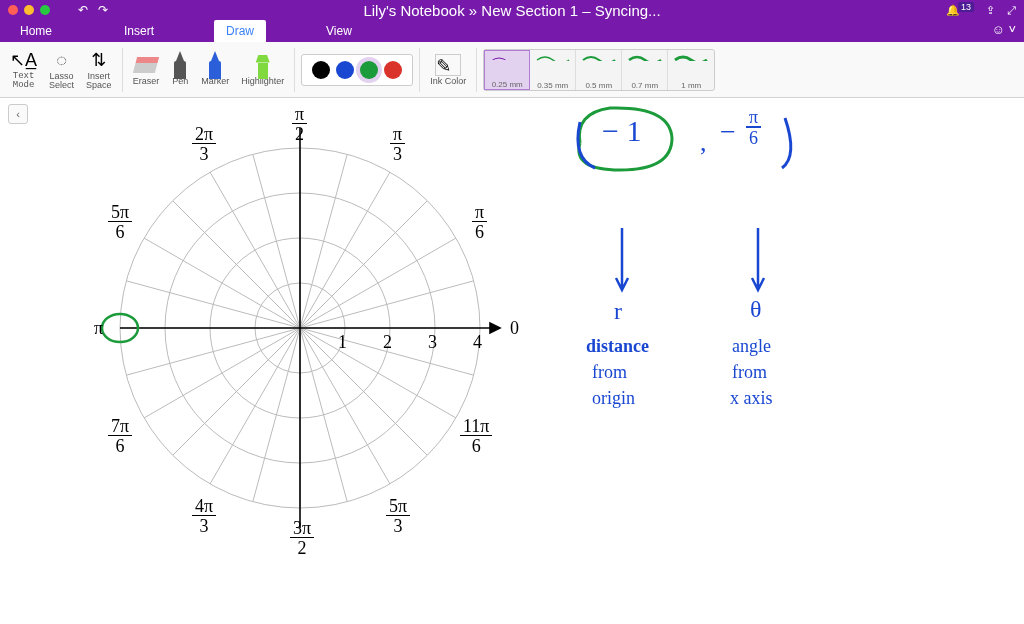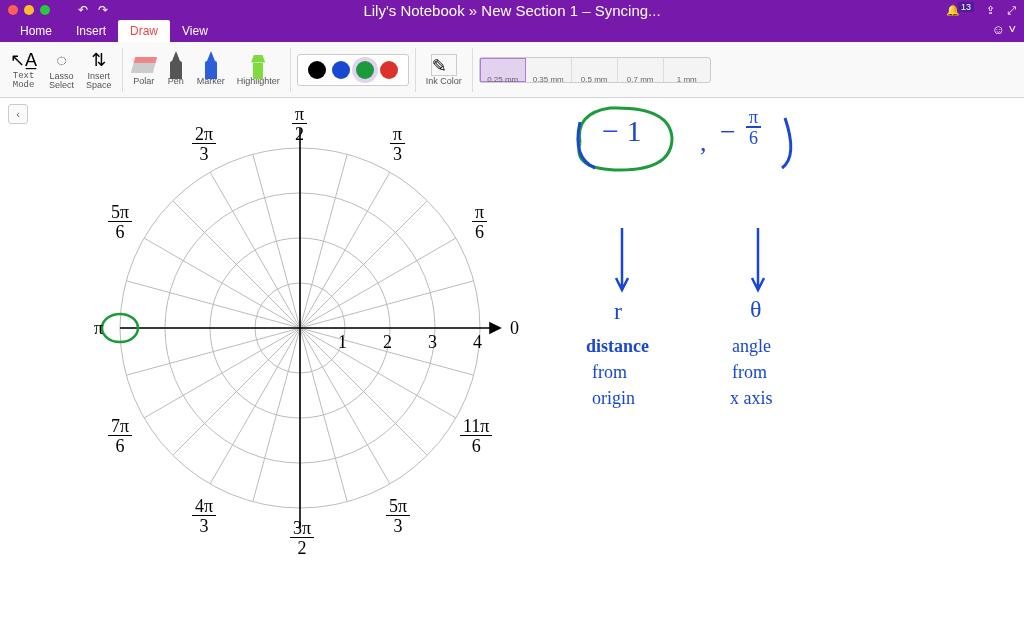--- a/index.html
+++ b/index.html
@@ -7,43 +7,43 @@
   .titlebar { height: 20px; background: #7719AA; display: flex; align-items: center; padding: 0 8px; color: #fff; font-size: 11px; position: relative; }
   .traffic { display: flex; gap: 6px; align-items: center; }
   .tl { width: 10px; height: 10px; border-radius: 50%; }
   .tl.r { background: #ff5f57; }
   .tl.y { background: #febc2e; }
   .tl.g { background: #28c840; }
   .undo-redo { display: flex; gap: 10px; margin-left: 28px; font-size: 12px; }
   .title-center { position: absolute; left: 50%; transform: translateX(-50%); font-size: 15px; }
   .title-right { margin-left: auto; display: flex; gap: 12px; align-items: center; }
   .badge { background: #4c1d95; color: #fff; font-size: 9px; padding: 0 3px; border-radius: 2px; position: relative; top: -4px; margin-left: -2px; }
-  .menubar { height: 22px; background: #7719AA; display: flex; align-items: flex-end; padding: 0 8px; }
+  .menubar { height: 22px; background: #7719AA; display: flex; align-items: flex-end; padding: 0 8px; gap: 48px; }
   .menubar .tab { color: #fff; font-size: 12px; padding: 4px 12px; cursor: pointer; }
-  .menubar .tab.active { background: #fff; color: #ef4444; border-radius: 2px 2px 0 0; }
+  .menubar .tab.active { background: #fff; color: #3b82f6; border-radius: 2px 2px 0 0; }
   .smile-row { position:absolute; right:8px; top:22px; color:#fff; font-size:13px;}
   .ribbon { height: 56px; background: #f9f9f9; border-bottom: 1px solid #d4d4d4; display: flex; align-items: center; padding: 2px 6px; gap: 4px; }
   .rgroup { display: flex; flex-direction: column; align-items: center; gap: 1px; padding: 0 4px; height: 50px; justify-content: center; }
   .rgroup .icon { font-size: 18px; height: 22px; display: flex; align-items: center; }
   .rgroup .lbl { font-size: 9px; color: #555; text-align: center; line-height: 1; }
   .vsep { width: 1px; height: 44px; background: #ddd; margin: 0 2px; }
   .pen-row { display: flex; gap: 8px; align-items: flex-start; }
   .pen { width: 18px; height: 28px; position: relative; }
   .pen::before { content: ""; position: absolute; bottom: 0; left: 3px; width: 12px; height: 18px; background: var(--c, #888); border-radius: 2px 2px 0 0; }
   .pen::after { content: ""; position: absolute; top: 0; left: 5px; width: 0; height: 0; border-left: 4px solid transparent; border-right: 4px solid transparent; border-bottom: 10px solid var(--c, #888); }
   .hl { width: 18px; height: 28px; position: relative; }
   .hl::before { content:""; position:absolute; bottom:0; left:4px; width:10px; height:16px; background: var(--c); }
   .hl::after { content:""; position:absolute; top:4px; left:2px; width:14px; height:8px; background: var(--c); clip-path: polygon(20% 0, 80% 0, 100% 100%, 0 100%);}
   .eraser-icn { width: 22px; height: 16px; background: linear-gradient(#e88, #e88 40%, #ccc 40%); transform: skewX(-15deg); }
   .color-swatches { display: flex; gap: 6px; align-items: center; border: 1px solid #ccc; padding: 6px 10px; border-radius: 3px; background: #fff; }
   .sw { width: 18px; height: 18px; border-radius: 50%; }
   .inkcolor { width:26px; height:22px; border:1px solid #ccc; display:flex; flex-direction:column;}
   .inkcolor .top{flex:1;} .inkcolor .bar{height:4px;background:#f5c242;}
   .thickness-group { display: flex; gap: 0; align-items: stretch; border:1px solid #ccc; background:#f4f4f4; border-radius:3px; }
-  .thick { width: 46px; height: 24px; display: flex; flex-direction: column; align-items: center; justify-content: center; gap: 20px; border-right: 1px solid #ddd; }
+  .thick { width: 46px; height: 40px; display: flex; flex-direction: column; align-items: center; justify-content: center; gap: 20px; border-right: 1px solid #ddd; }
   .thick:last-child { border-right: none; }
   .thick.sel { background: #e3d1f0; border: 1px solid #b07cd6; }
   .thick svg { width: 36px; height: 16px; }
   .thick .tl2 { font-size: 8px; color: #666; }
   .canvas-area { position: relative; width: 1024px; height: calc(624px - 98px); background: #fff; overflow: hidden; }
   .back-chevron { position: absolute; top: 6px; left: 8px; width: 20px; height: 20px; border: 1px solid #ccc; border-radius: 3px; display:flex; align-items:center; justify-content:center; font-size:11px; color:#666; background:#fafafa; }
   .polar-plot { position: absolute; left: 80px; top: 10px; }
   .frac { display: inline-flex; flex-direction: column; align-items: center; font-family: "Times New Roman", serif; font-size: 18px; line-height: 1; }
   .frac .n { border-bottom: 1.5px solid #000; padding: 0 3px; }
   .frac .d { padding-top: 1px; }
@@ -99,21 +99,21 @@
   <div class="rgroup">
     <div class="icon">⇅</div>
     <div class="lbl" style="white-space:pre;">Insert
 Space</div>
   </div>
   <div class="vsep"></div>
   <div class="rgroup">
     <div class="icon">
         <div class="eraser-icn"></div>
       </div>
-    <div class="lbl">Polar</div>
+    <div class="lbl">Eraser</div>
   </div>
   <div class="rgroup">
     <div class="icon pen-row">
         <div class="pen" style="--c:#555"></div>
       </div>
     <div class="lbl">Pen</div>
   </div>
   <div class="rgroup">
     <div class="icon pen-row">
         <div class="pen" style="--c:#2b5fd9"></div>

